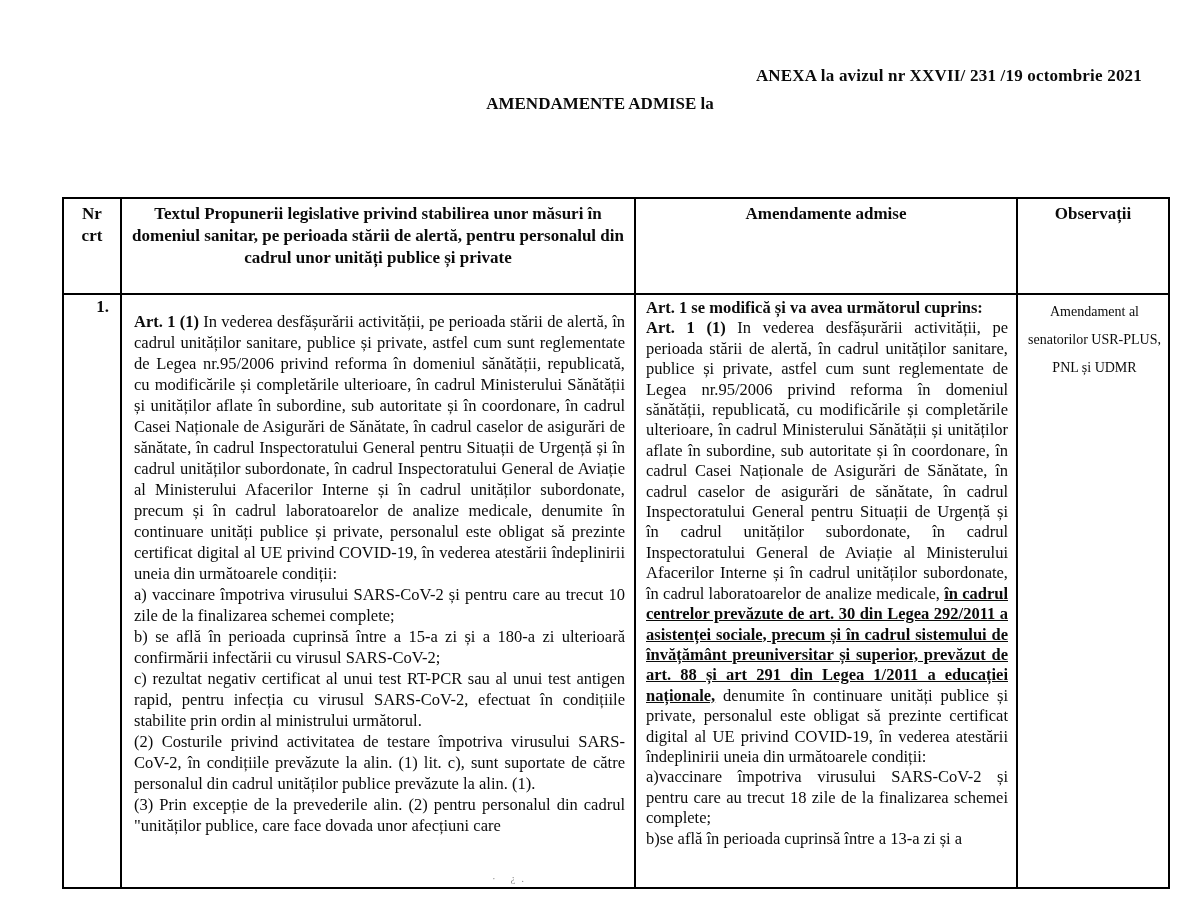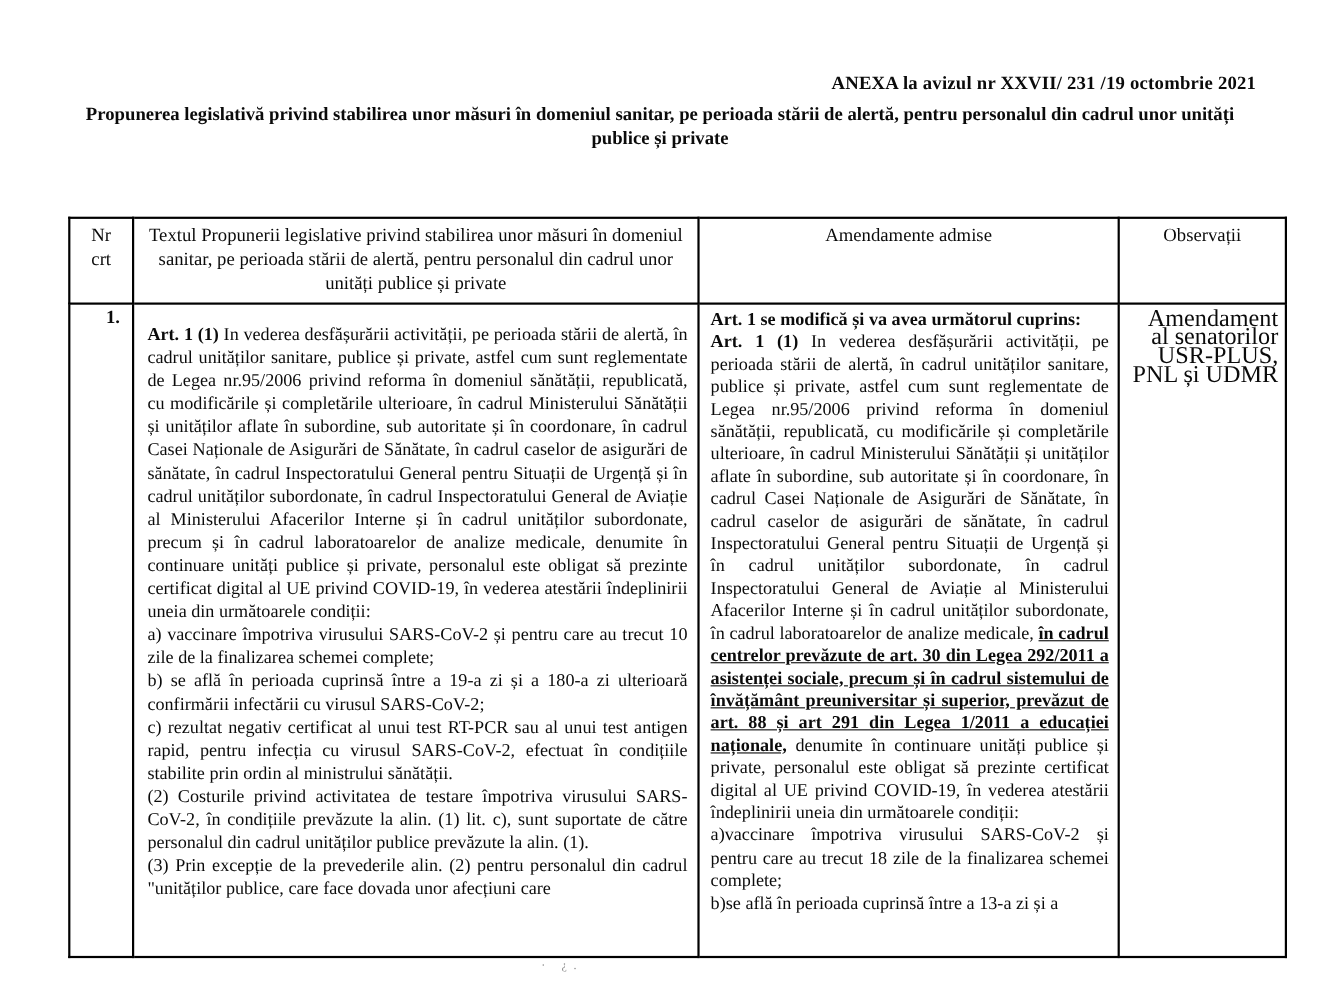--- a/index.html
+++ b/index.html
@@ -26,51 +26,51 @@
     background:#fff;
   }
   .amend th,.amend td{
     border:2px solid #000;vertical-align:top;padding:0;
   }
   col.c1{width:58px}
   col.c2{width:514px}
   col.c3{width:382px}
   col.c4{width:152px}
   .amend thead th{
-    font-weight:normal;font-size:17px;line-height:22px;
-    text-align:center;padding:4px 6px 6px 6px;
+    font-weight:bold;font-size:17px;line-height:22px;
+    text-align:center;padding:4px 6px 24px 6px;
   }
   .amend thead th.h1{white-space:pre-line;}
   tr.bodyrow{height:594px;}
   td.nrcell{
     font-weight:bold;font-size:17px;text-align:right;
     padding:2px 11px 0 0;
   }
   .clip{overflow:hidden;}
   .clip.orig{height:574px;padding:16px 9px 0 12px;}
   .clip.amendt{height:588px;padding:3px 8px 0 10px;}
   .clip.obs{height:586px;padding:3px 6px 0 9px;}
   .para{margin:0;text-align:justify;font-size:16.5px;}
   .orig .para{line-height:21px;}
   .amendt .para{line-height:20.4px;}
-  .obs-text{font-size:22px;line-height:17px;text-align:right;}
+  .obs-text{font-size:14px;line-height:28px;text-align:center;}
   .b{font-weight:bold;}
   .u{text-decoration:underline;}
   .scan-mark{
     position:absolute;left:492px;top:872px;
     color:#8a8a8a;font-size:11px;letter-spacing:6px;
   }
 </style>
 </head>
 <body>
 
 <div class="annex">ANEXA la avizul nr XXVII/ 231 /19 octombrie 2021</div>
 
 <div class="title-block">
-  <div>Propunerea legislativă privind stabilirea unor măsuri în domeniul sanitar, pe perioada stării de alertă, pentru personalul din cadrul unor unități publice și private</div>
+  <div>AMENDAMENTE ADMISE la</div>
 </div>
 
 <table class="amend">
   <colgroup>
     <col class="c1">
       <col class="c2">
       <col class="c3">
       <col class="c4">
   </colgroup>
   <thead>
@@ -82,22 +82,22 @@
       <th class="h4">Observații</th>
     </tr>
   </thead>
   <tbody>
     <tr class="bodyrow">
       <td class="nrcell">1.</td>
       <td>
         <div class="clip orig">
             <p class="para"><span class="b">Art. 1 (1) </span><span>In vederea desfășurării activității, pe perioada stării de alertă, în cadrul unităților sanitare, publice și private, astfel cum sunt reglementate de Legea nr.95/2006 privind reforma în domeniul sănătății, republicată, cu modificările și completările ulterioare, în cadrul Ministerului Sănătății și unităților aflate în subordine, sub autoritate și în coordonare, în cadrul Casei Naționale de Asigurări de Sănătate, în cadrul caselor de asigurări de sănătate, în cadrul Inspectoratului General pentru Situații de Urgență și în cadrul unităților subordonate, în cadrul Inspectoratului General de Aviație al Ministerului Afacerilor Interne și în cadrul unităților subordonate, precum și în cadrul laboratoarelor de analize medicale, denumite în continuare unități publice și private, personalul este obligat să prezinte certificat digital al UE privind COVID-19, în vederea atestării îndeplinirii uneia din următoarele condiții:</span></p>
             <p class="para"><span>a) vaccinare împotriva virusului SARS-CoV-2 și pentru care au trecut 10 zile de la finalizarea schemei complete;</span></p>
-            <p class="para"><span>b) se află în perioada cuprinsă între a 19-a zi și a 180-a zi ulterioară confirmării infectării cu virusul SARS-CoV-2;</span></p>
-            <p class="para"><span>c) rezultat negativ certificat al unui test RT-PCR sau al unui test antigen rapid, pentru infecția cu virusul SARS-CoV-2, efectuat în condițiile stabilite prin ordin al ministrului sănătății.</span></p>
+            <p class="para"><span>b) se află în perioada cuprinsă între a 15-a zi și a 180-a zi ulterioară confirmării infectării cu virusul SARS-CoV-2;</span></p>
+            <p class="para"><span>c) rezultat negativ certificat al unui test RT-PCR sau al unui test antigen rapid, pentru infecția cu virusul SARS-CoV-2, efectuat în condițiile stabilite prin ordin al ministrului următorul.</span></p>
             <p class="para"><span>(2) Costurile privind activitatea de testare împotriva virusului SARS-CoV-2, în condițiile prevăzute la alin. (1) lit. c), sunt suportate de către personalul din cadrul unităților publice prevăzute la alin. (1).</span></p>
             <p class="para"><span>(3) Prin excepție de la prevederile alin. (2) pentru personalul din cadrul "unităților publice, care face dovada unor afecțiuni care</span></p>
           </div>
       </td>
       <td>
         <div class="clip amendt">
             <p class="para"><span class="b">Art. 1 se modifică și va avea următorul cuprins:</span></p>
             <p class="para"><span class="b">Art. 1 (1) </span><span>In vederea desfășurării activității, pe perioada stării de alertă, în cadrul unităților sanitare, publice și private, astfel cum sunt reglementate de Legea nr.95/2006 privind reforma în domeniul sănătății, republicată, cu modificările și completările ulterioare, în cadrul Ministerului Sănătății și unităților aflate în subordine, sub autoritate și în coordonare, în cadrul Casei Naționale de Asigurări de Sănătate, în cadrul caselor de asigurări de sănătate, în cadrul Inspectoratului General pentru Situații de Urgență și în cadrul unităților subordonate, în cadrul Inspectoratului General de Aviație al Ministerului Afacerilor Interne și în cadrul unităților subordonate, în cadrul laboratoarelor de analize medicale, </span><span class="b u">în cadrul centrelor prevăzute de art. 30 din Legea 292/2011 a asistenței sociale, precum și în cadrul sistemului de învățământ preuniversitar și superior, prevăzut de art. 88 și art 291 din Legea 1/2011 a educației naționale,</span><span> denumite în continuare unități publice și private, personalul este obligat să prezinte certificat digital al UE privind COVID-19, în vederea atestării îndeplinirii uneia din următoarele condiții:</span></p>
             <p class="para"><span>a)vaccinare împotriva virusului SARS-CoV-2 și pentru care au trecut 18 zile de la finalizarea schemei complete;</span></p>
             <p class="para"><span>b)se află în perioada cuprinsă între a 13-a zi și a</span></p>

